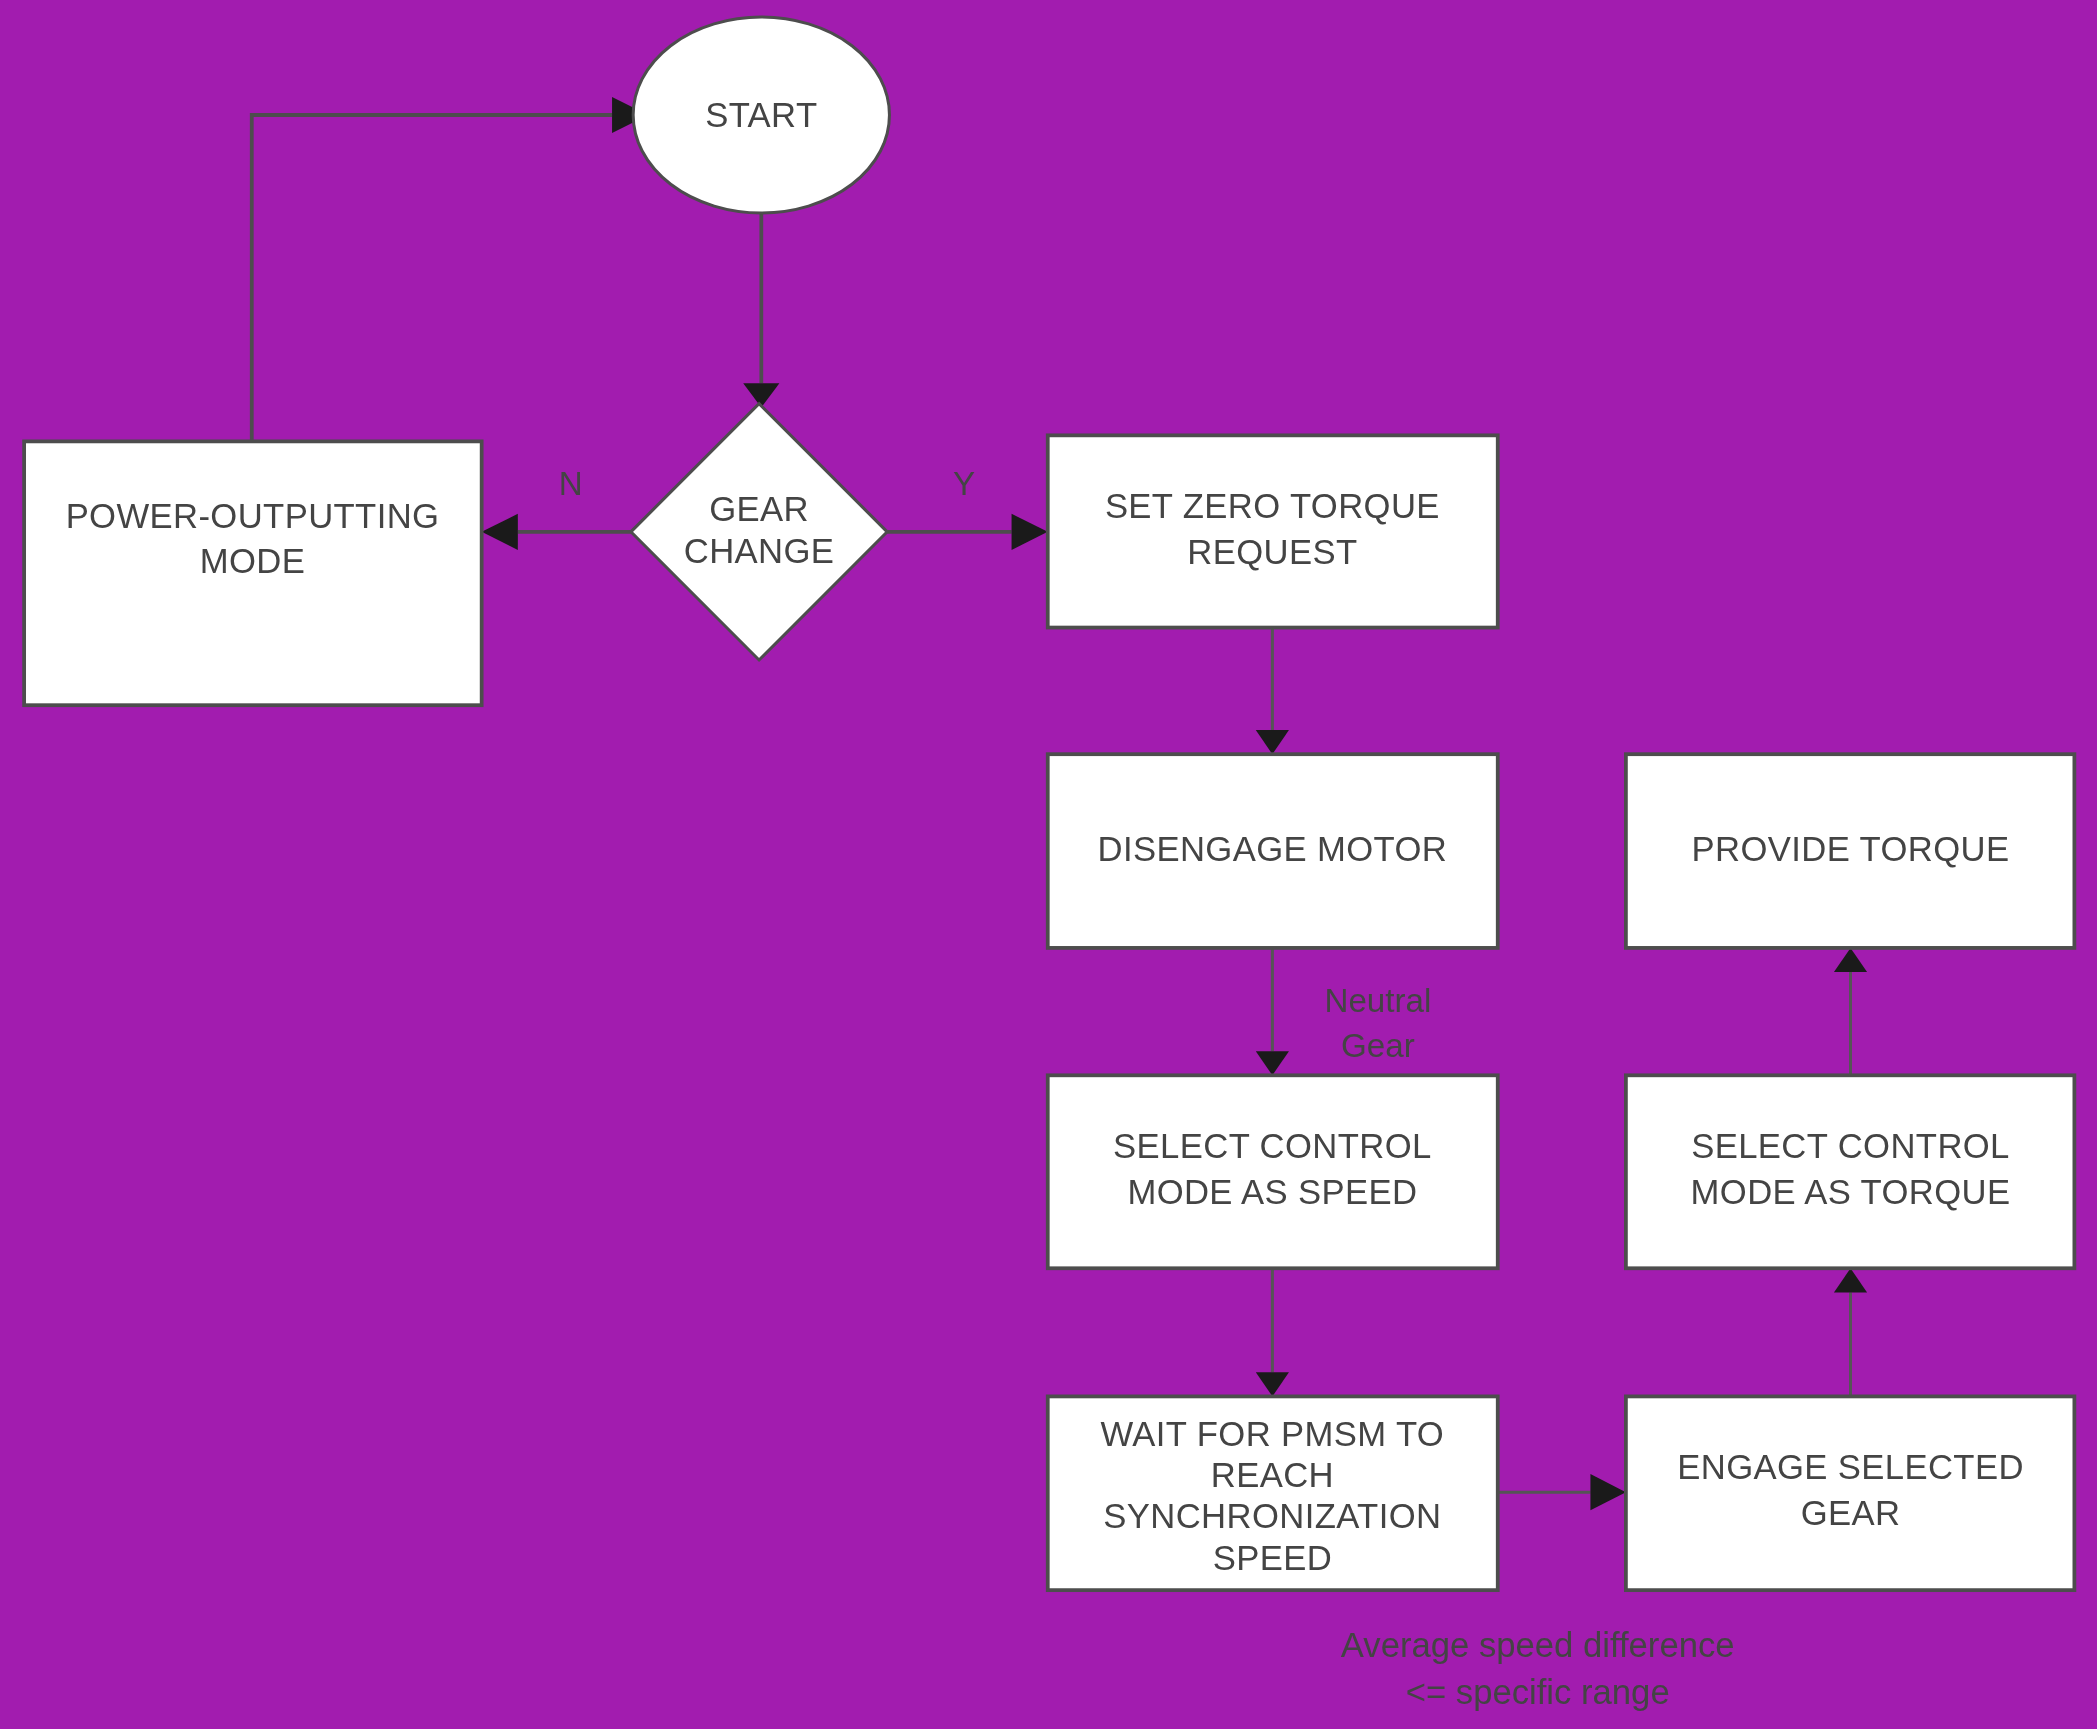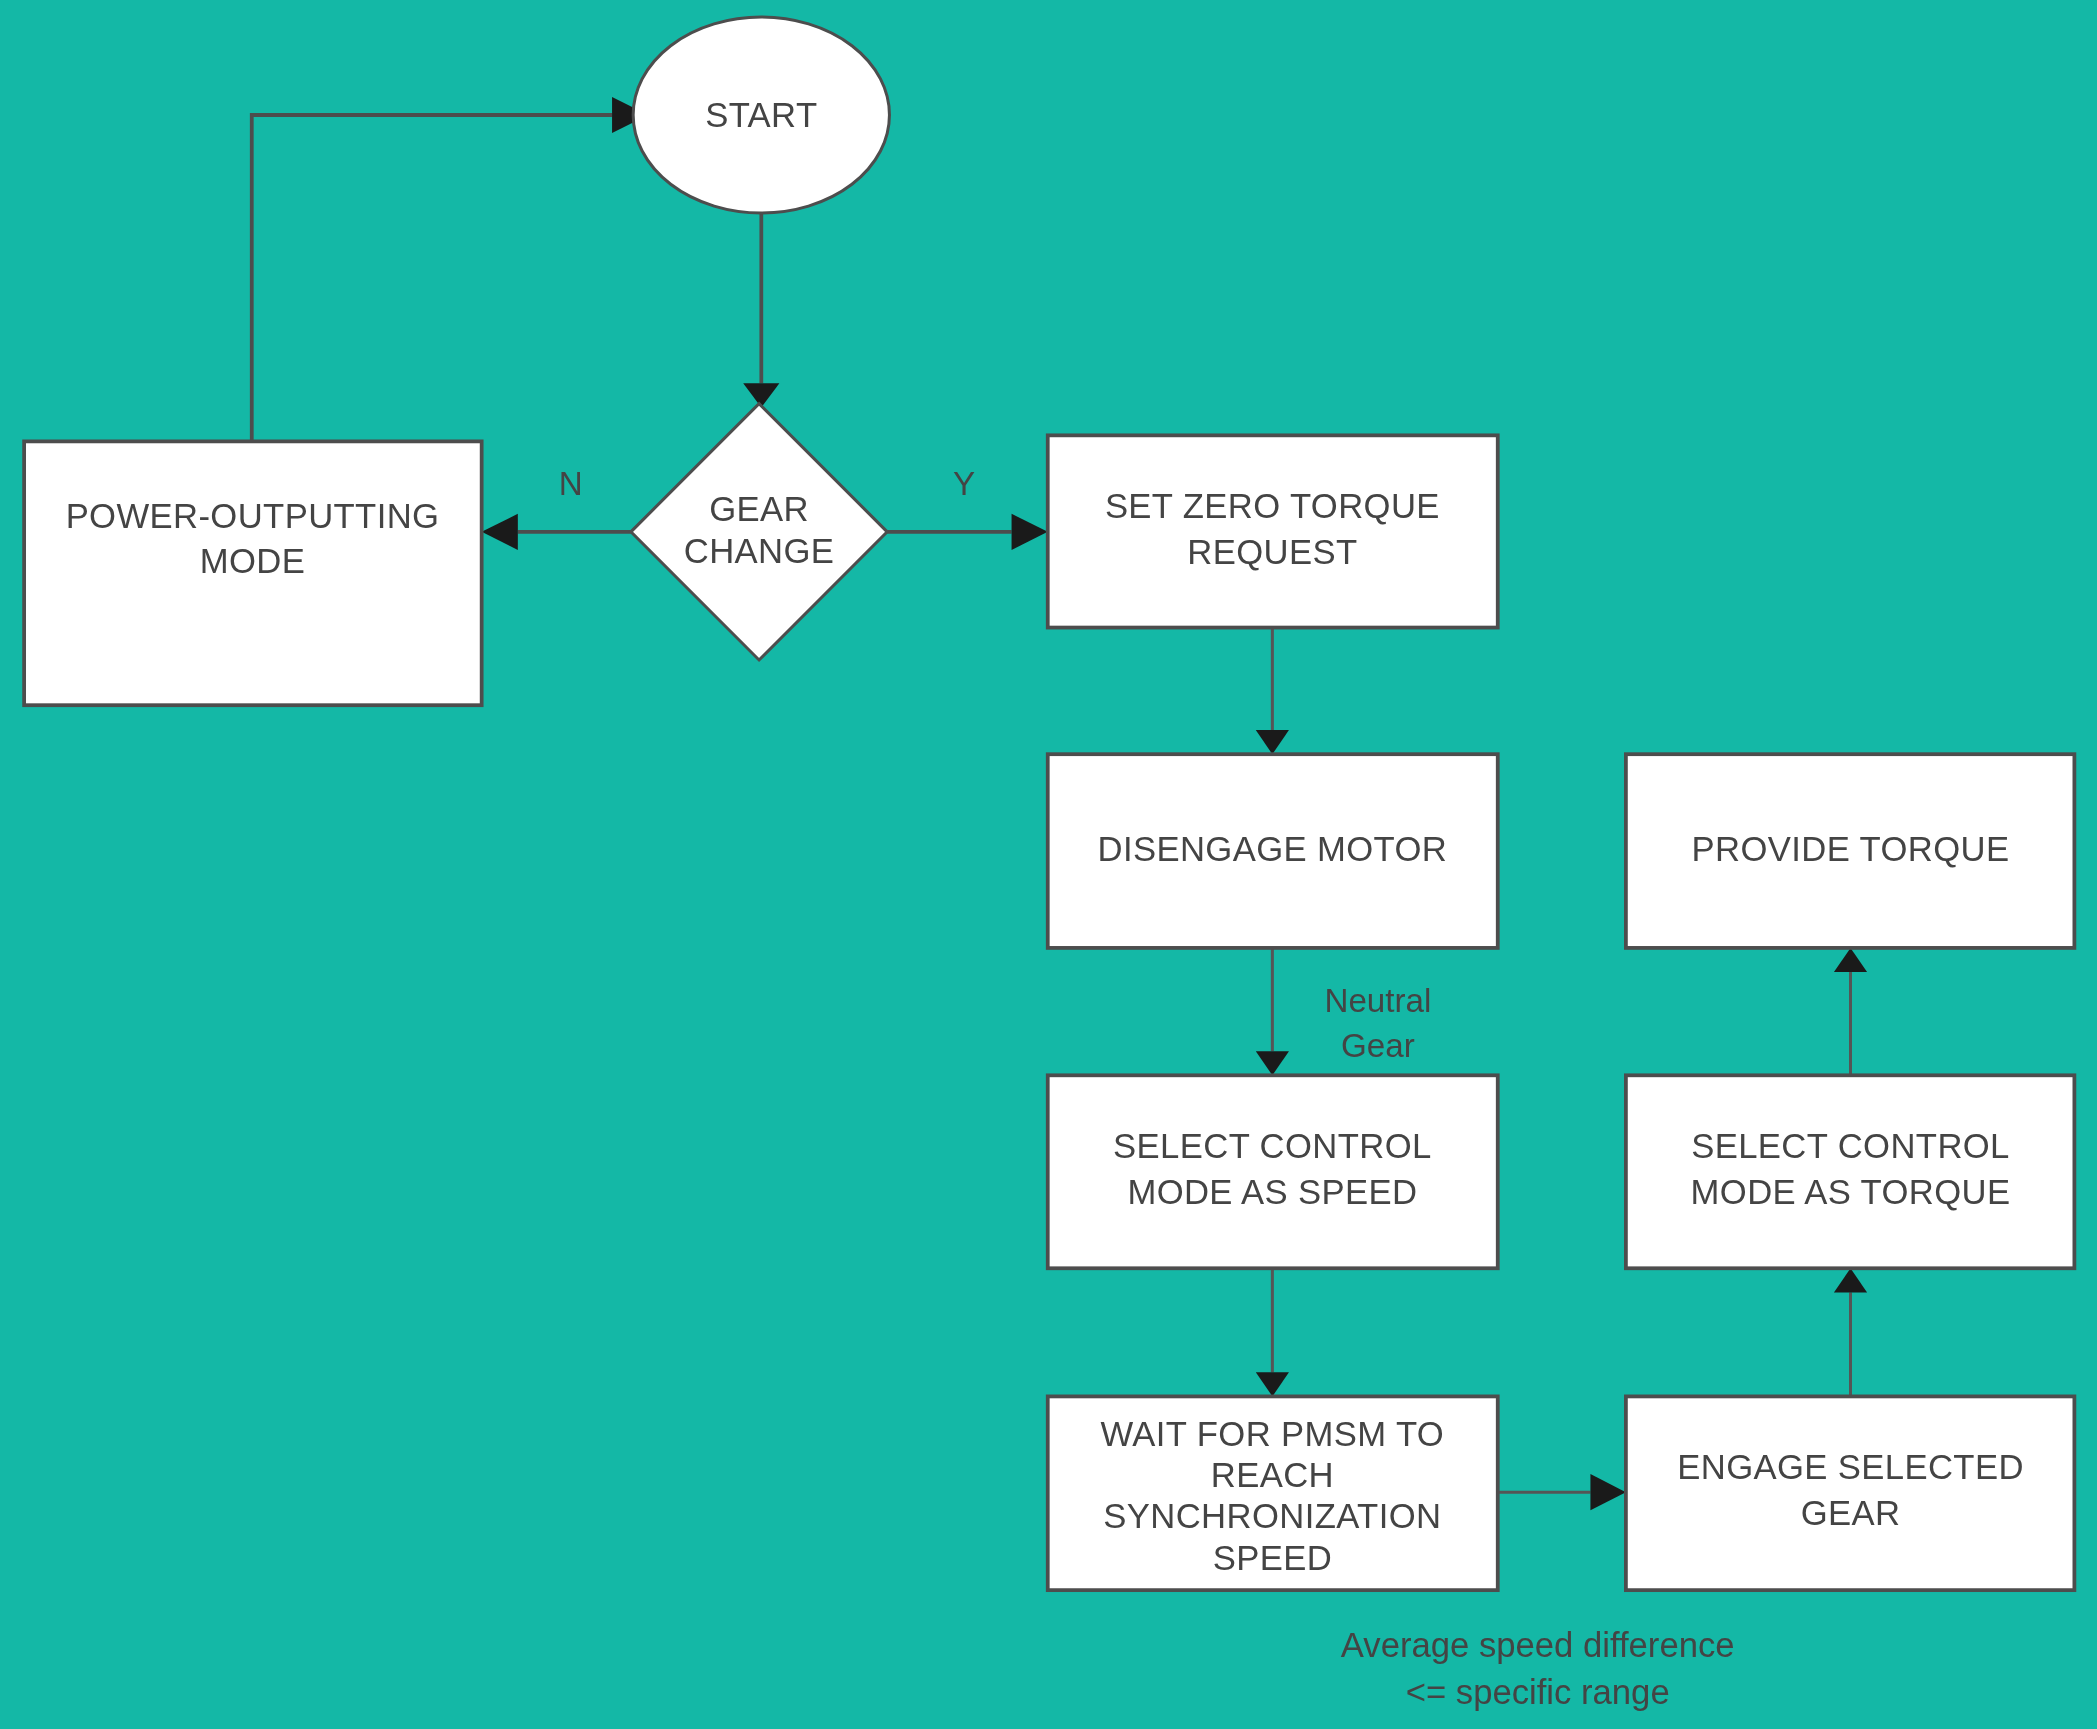--- a/index.html
+++ b/index.html
@@ -11,21 +11,21 @@
   body {
     width: 2097px;
     height: 1730px;
     overflow: hidden;
     font-family: "Liberation Sans", sans-serif;
   }
   #flow-root {
     position: relative;
     width: 2097px;
     height: 1730px;
-    background: #14b8a6;
+    background: #a21caf;
   }
   svg#flow-svg {
     display: block;
     width: 2097px;
     height: 1730px;
   }
   .node-shape {
     fill: #ffffff;
     stroke: #4d4d4d;
     stroke-width: 5;

